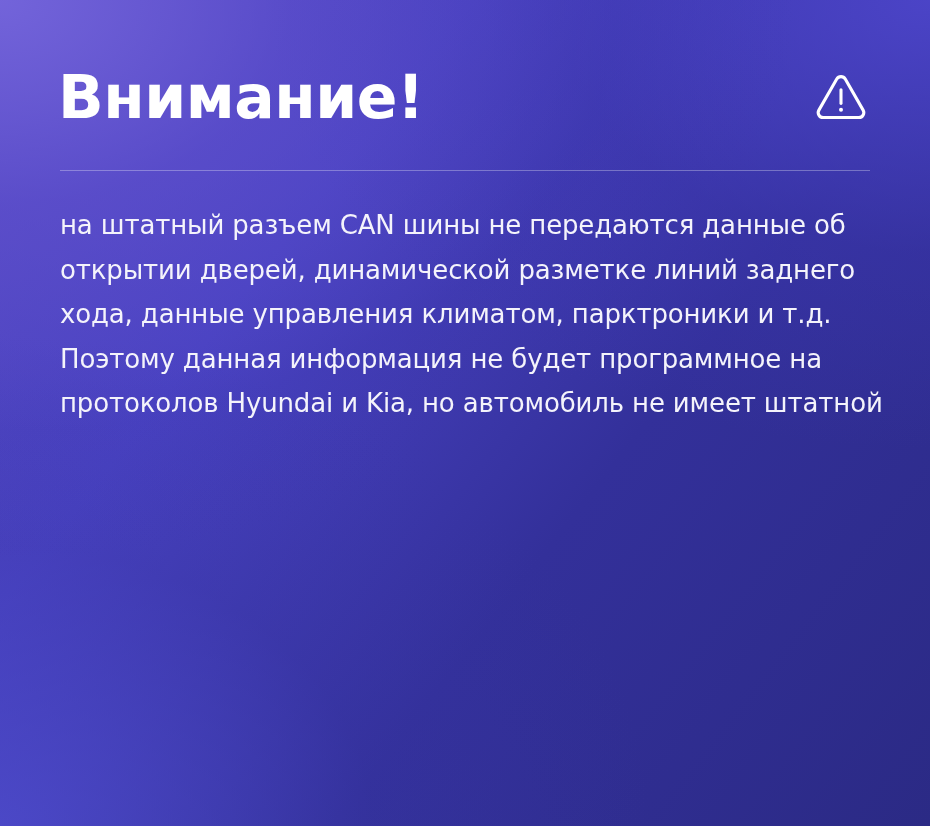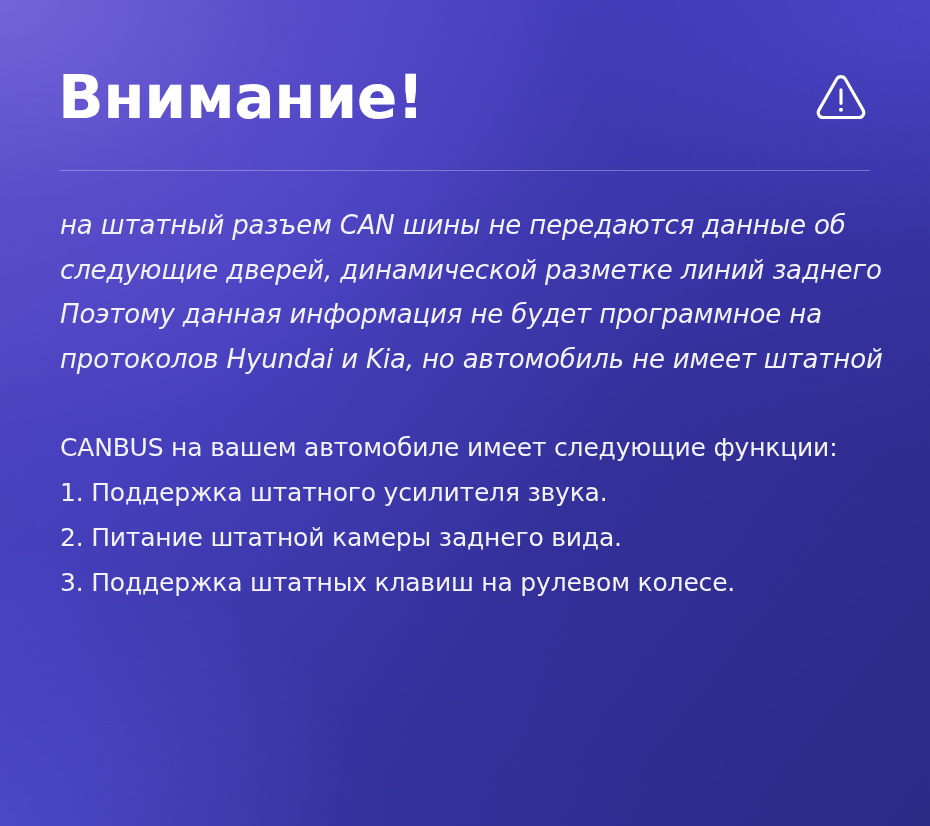--- a/index.html
+++ b/index.html
@@ -77,21 +77,20 @@
 
   .para {
     margin: 0;
     color: #f4f3fb;
     font-family: "DejaVu Sans", sans-serif;
     font-size: 26px;
     font-weight: 400;
     line-height: 44.5px;
     letter-spacing: -0.15px;
     white-space: nowrap;
-    font-style: italic;
   }
 
   #intro-paragraph { margin-bottom: 0; }
 
   #functions-block {
     margin-top: 44px;
   }
 
   .func-line {
     margin: 0;
@@ -124,29 +123,21 @@
       <circle cx="32" cy="46" r="2.2" fill="#ffffff"></circle>
     </svg>
   </div>
 
   <div id="header-divider"></div>
 
   <div id="notice-body">
 
     <div id="intro-paragraph">
       <p class="para">на штатный разъем CAN шины не передаются данные об</p>
-      <p class="para">следующие дверей, динамической разметке линий заднего</p>
+      <p class="para">открытии дверей, динамической разметке линий заднего</p>
+      <p class="para">хода, данные управления климатом, парктроники и т.д.</p>
       <p class="para">Поэтому данная информация не будет программное на</p>
       <p class="para">протоколов Hyundai и Kia, но автомобиль не имеет штатной</p>
     </div>
 
-    <div id="functions-block">
-      <p class="func-line">CANBUS на вашем автомобиле имеет следующие функции:</p>
-
-      <ul id="functions-list">
-        <li class="func-line">1. Поддержка штатного усилителя звука.</li>
-        <li class="func-line">2. Питание штатной камеры заднего вида.</li>
-        <li class="func-line">3. Поддержка штатных клавиш на рулевом колесе.</li>
-      </ul>
-    </div>
 
   </div>
 </div>
 
 </body></html>

